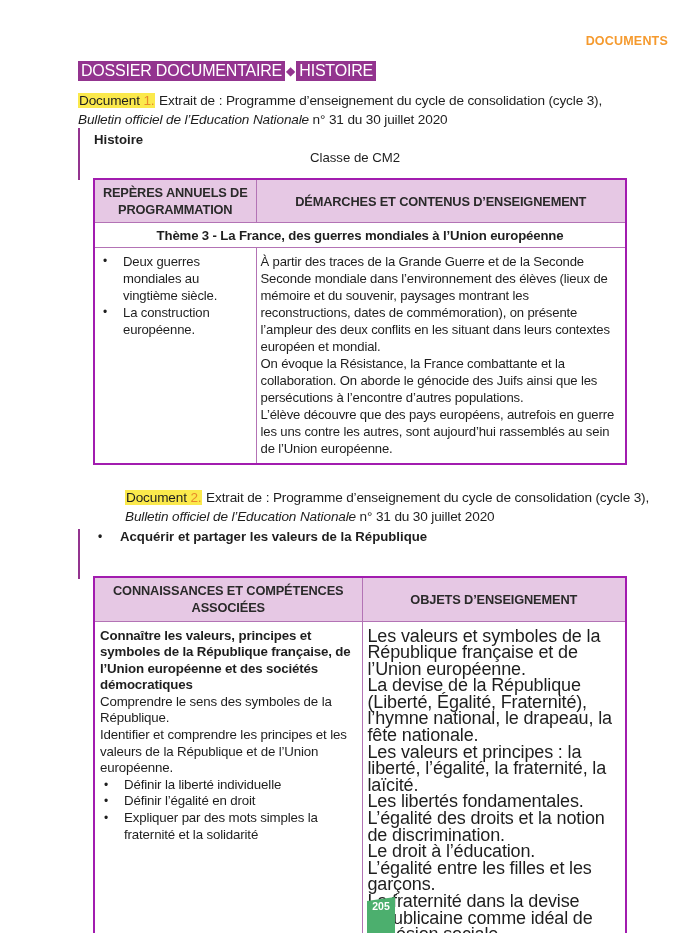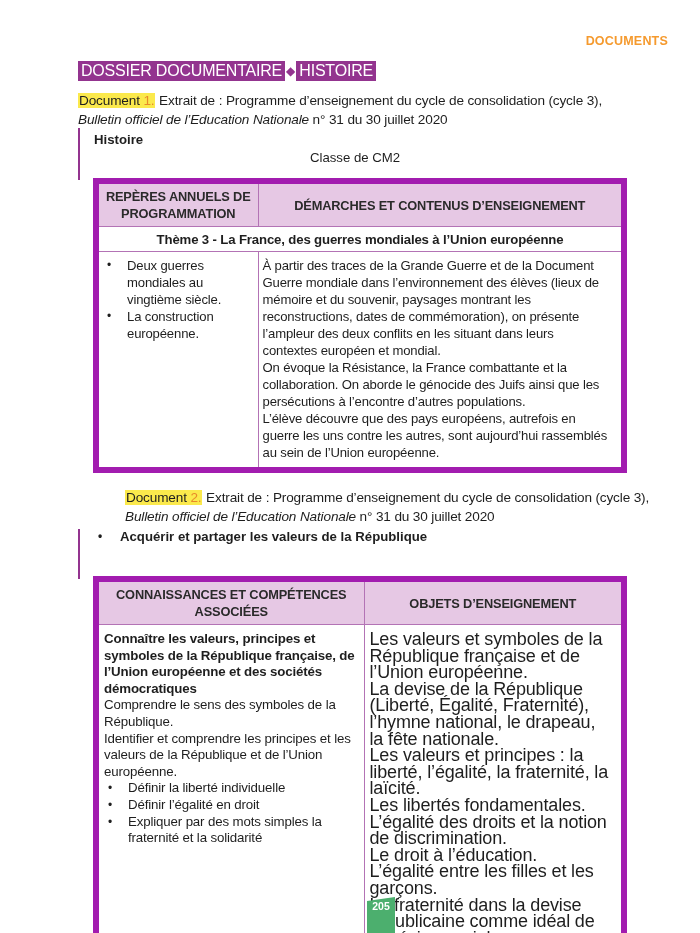--- a/index.html
+++ b/index.html
@@ -23,21 +23,21 @@
   }
   .doc-title .doclabel { background: #fbe94c; padding: 0 1px; }
   .doc-title .doclabel .num { color: #e88a2a; }
   .doc-title i { font-style: italic; }
   .block {
     position: absolute; left: 78px; border-left: 2px solid #93348f; padding-left: 14px; font-size: 13.2px;
   }
   .block .b { font-weight: bold; }
   table.prog {
     position: absolute; border-collapse: collapse; font-size: 13.1px; line-height: 17px; letter-spacing: -0.15px;
-    border: 6px solid #a21caf;
+    border: 2px solid #a21caf;
   }
   table.prog td, table.prog th { border: 1.5px solid #b373b5; vertical-align: top; }
   table.prog th {
     background: #e6c8e4; font-weight: bold; font-size: 12.8px; text-align: center; vertical-align: middle;
     color: #2a2a2a; padding: 4px 6px; line-height: 17px;
   }
   .bullets { list-style: none; margin: 0; padding: 0; }
   .bullets li { position: relative; padding-left: 24px; }
   .bullets li::before { content: "•"; position: absolute; left: 4px; top: 0; font-size: 12px; }
   .p { display: block; }
@@ -80,21 +80,21 @@
     <td colspan="2" style="text-align:center; font-weight:bold; padding:4px 6px 3px 6px; font-size:13.2px;">Thème 3 - La France, des guerres mondiales à l’Union européenne</td>
   </tr>
   <tr>
     <td style="padding:5px 6px 6px 4px;">
       <ul class="bullets">
         <li>Deux guerres mondiales au vingtième siècle.</li>
         <li>La construction européenne.</li>
       </ul>
     </td>
     <td style="padding:5px 10px 6px 4px;">
-      <span class="p">À partir des traces de la Grande Guerre et de la Document Guerre mondiale dans l’environnement des élèves (lieux de mémoire et du souvenir, paysages montrant les reconstructions, dates de commémoration), on présente l’ampleur des deux conflits en les situant dans leurs contextes européen et mondial.</span>
+      <span class="p">À partir des traces de la Grande Guerre et de la Seconde Seconde mondiale dans l’environnement des élèves (lieux de mémoire et du souvenir, paysages montrant les reconstructions, dates de commémoration), on présente l’ampleur des deux conflits en les situant dans leurs contextes européen et mondial.</span>
       <span class="p">On évoque la Résistance, la France combattante et la collaboration. On aborde le génocide des Juifs ainsi que les persécutions à l’encontre d’autres populations.</span>
       <span class="p">L’élève découvre que des pays européens, autrefois en guerre les uns contre les autres, sont aujourd’hui rassemblés au sein de l’Union européenne.</span>
     </td>
   </tr>
 </tbody>
   </table>
 
 <div class="doc-title" style="top:488px;margin-left:47px;">
   <span class="doclabel"><span>Document</span> <span class="num">2.</span></span><span> Extrait de : Programme d’enseignement du cycle de consolidation (cycle 3),</span><br>
   <i>Bulletin officiel de l’Education Nationale</i><span> n° 31 du 30 juillet 2020</span>

